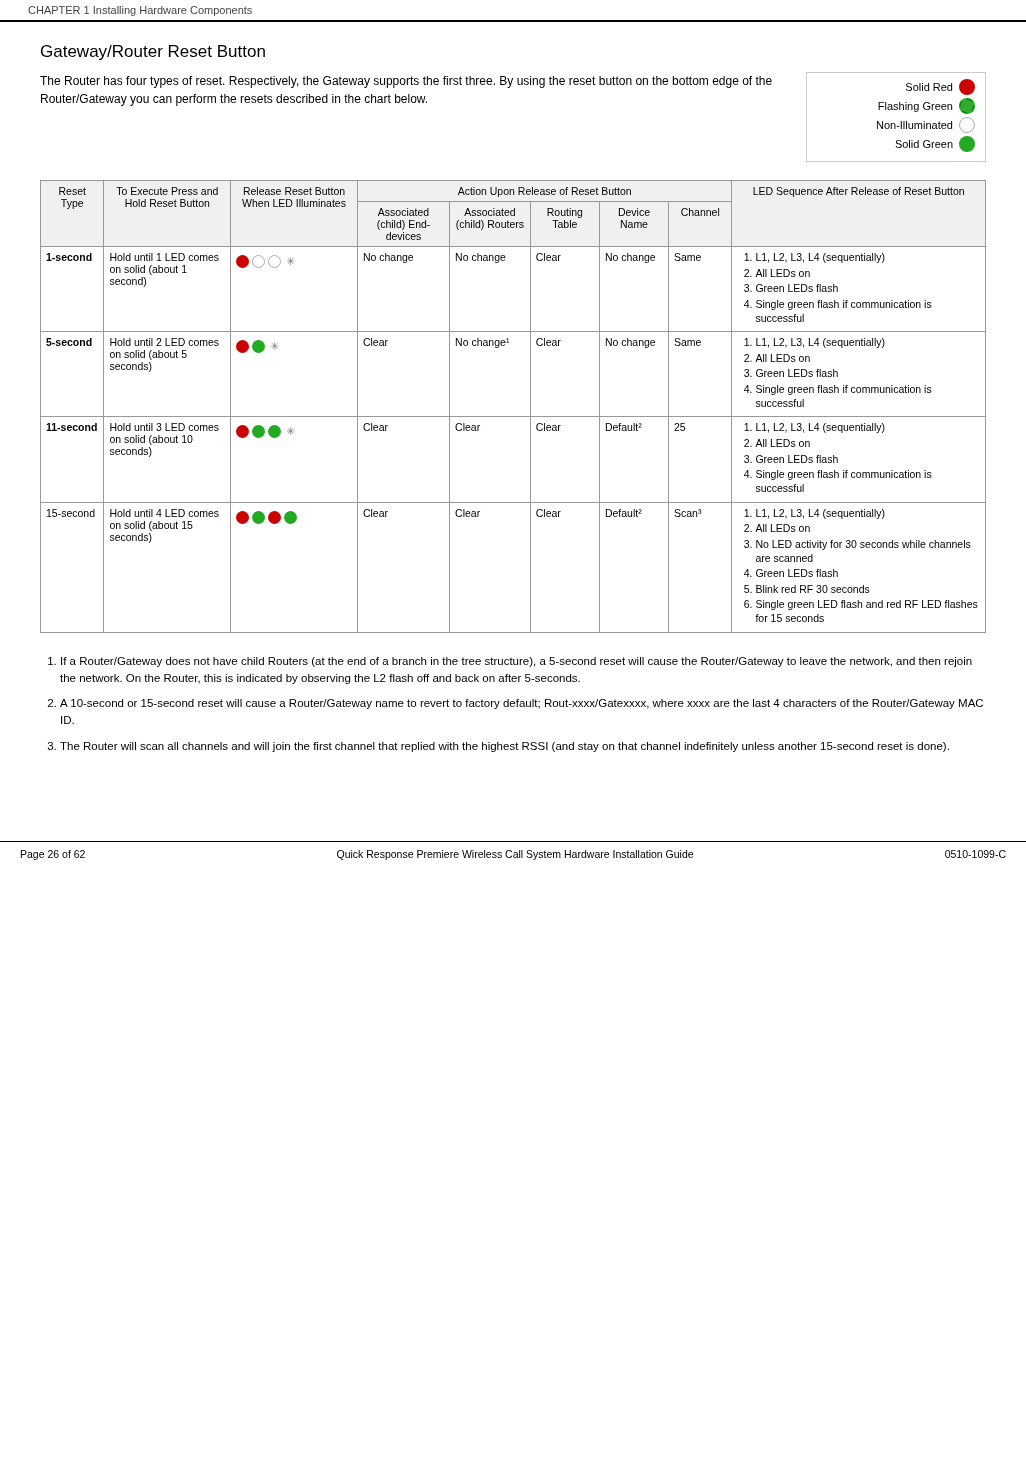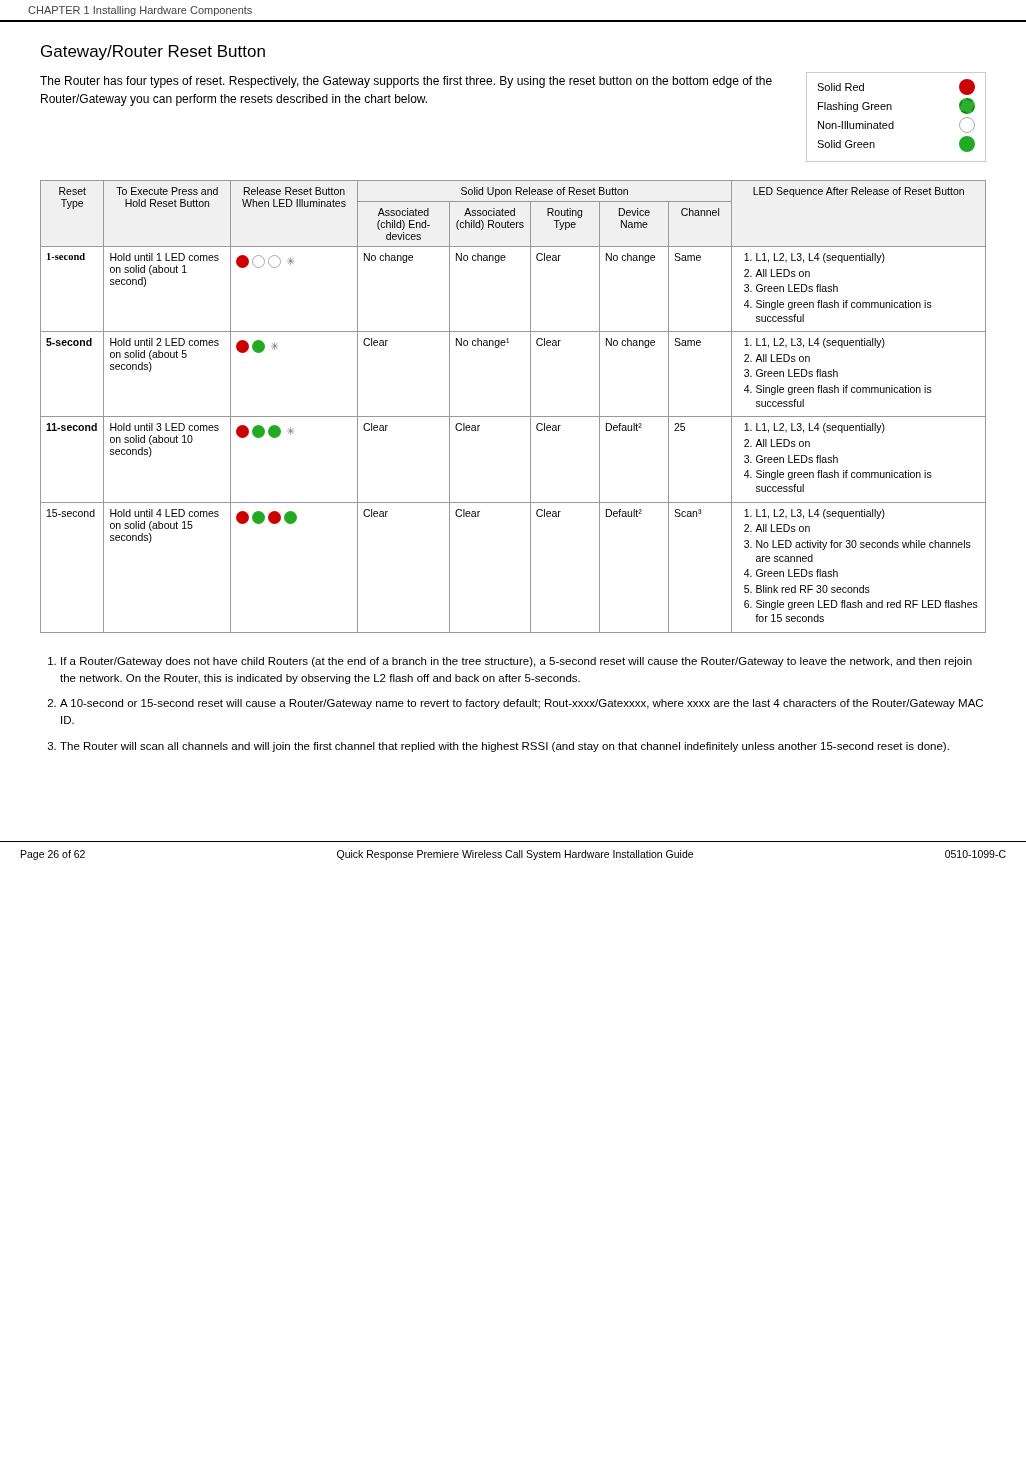--- a/index.html
+++ b/index.html
@@ -40,20 +40,21 @@
       width: 180px;
       margin-left: 20px;
       border: 1px solid #ccc;
       padding: 6px 10px;
       font-size: 11px;
     }
     .legend-item {
       display: flex;
       align-items: center;
       margin-bottom: 3px;
+      text-align: right;
     }
     .legend-label {
       flex: 1;
       font-size: 11px;
     }
     .led-solid-red {
       width: 16px; height: 16px;
       background: #c00;
       border-radius: 50%;
       margin-left: 6px;
@@ -175,34 +176,34 @@
       </div>
     </div>
   </div>
 
   <table class="main-table">
     <thead>
       <tr>
         <th class="col-reset-type" rowspan="2"><span>Reset Type</span></th>
         <th class="col-execute" rowspan="2"><span>To Execute Press and Hold Reset Button</span></th>
         <th class="col-release" rowspan="2"><span>Release Reset Button When LED Illuminates</span></th>
-        <th colspan="5" class="action-header"><span>Solid Upon Release of Reset Button</span></th>
+        <th colspan="5" class="action-header"><span>Action Upon Release of Reset Button</span></th>
         <th class="col-led" rowspan="2"><span>LED Sequence After Release of Reset Button</span></th>
       </tr>
       <tr>
         <th class="col-end-dev"><span>Associated (child) End-devices</span></th>
         <th class="col-routers"><span>Associated (child) Routers</span></th>
-        <th class="col-routing"><span>Routing Type</span></th>
+        <th class="col-routing"><span>Routing Table</span></th>
         <th class="col-device"><span>Device Name</span></th>
         <th class="col-channel"><span>Channel</span></th>
       </tr>
     </thead>
     <tbody id="table-body">
     <tr>
-          <td style="font-weight: bold; font-family: Liberation Serif, serif;">1-second</td>
+          <td style="font-weight: bold;">1-second</td>
           <td>Hold until 1 LED comes on solid (about 1 second)</td>
           <td>
             <div class="led-icon-row">
               <span class="led-red"></span>
               <span class="led-empty"></span>
               <span class="led-empty"></span>
               <span class="led-star">✳</span>
             </div>
           </td>
           <td>No change</td>

